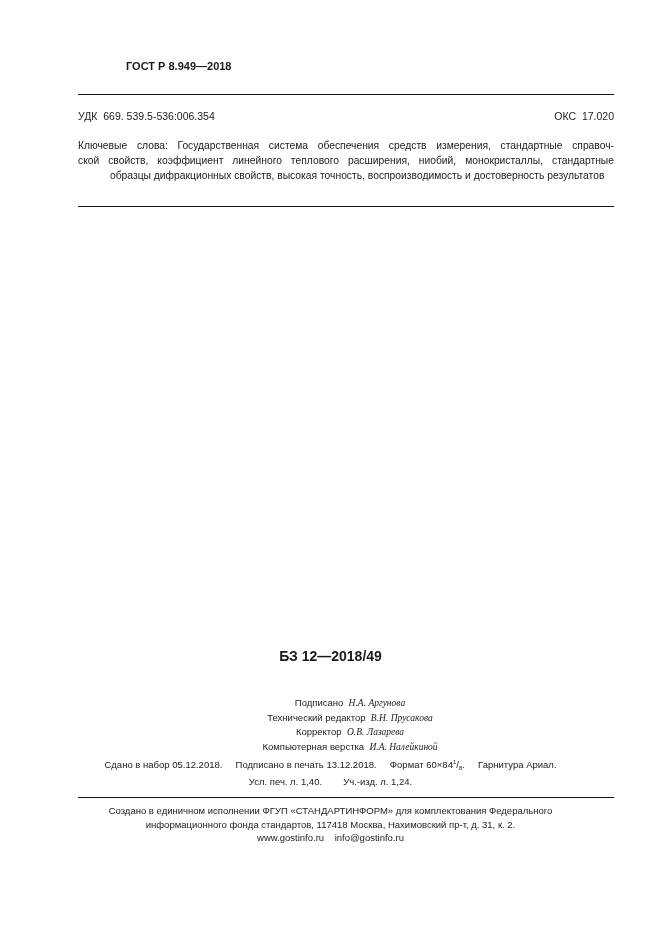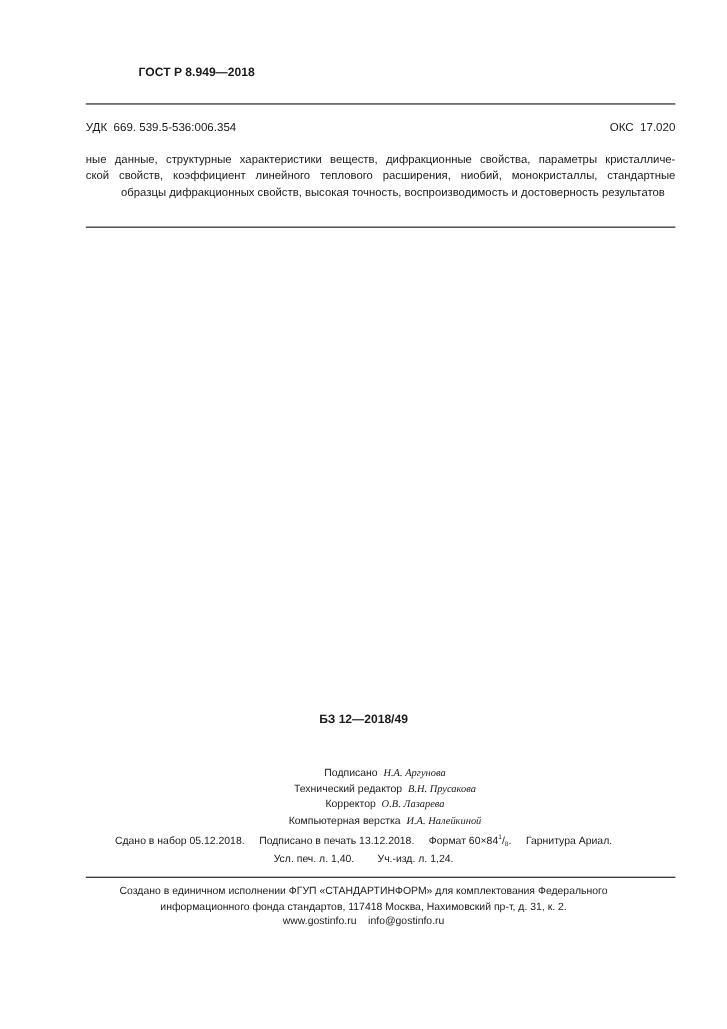--- a/index.html
+++ b/index.html
@@ -12,21 +12,21 @@
     .rule { position: absolute; left: 78px; width: 536px; height: 1px; background: #111; }
     .std-code { left: 78px; top: 60px; font-size: 11px; font-weight: bold; margin-left: 48px; }
     .udk { left: 78px; top: 110px; font-size: 10.5px; }
     .oks { right: 47px; top: 110px; font-size: 10.5px; text-align: right; }
     .keywords {
       left: 78px; top: 138px; width: 536px; font-size: 10.3px; line-height: 15px;
       text-align: justify; text-align-last: left;
     }
     .keywords .ln { display: block; text-align: justify; text-align-last: justify; white-space: nowrap; }
     .keywords .ln.last { text-align-last: left; margin-left: 32px; }
-    .bz { left: 0; width: 661px; top: 648px; text-align: center; font-size: 11px; font-weight: bold; }
+    .bz { left: 0; width: 661px; top: 648px; text-align: center; font-size: 14px; font-weight: bold; }
     .credits { left: 0; width: 700px; top: 696px; font-size: 9.5px; line-height: 13.5px; text-align: center; }
     .credits .row { display: block; }
     .credits i { font-style: italic; font-family: Liberation Serif, serif; }
     .pub { left: 0; width: 661px; top: 756px; font-size: 9.5px; line-height: 13px; text-align: center; }
     .pub .row { display: block; white-space: pre; }
     .pub sup { font-size: 6px; vertical-align: 4px; }
     .pub sub { font-size: 6px; vertical-align: -2px; }
     .footer { left: 0; width: 661px; top: 804px; font-size: 9.5px; line-height: 13.5px; text-align: center; }
     .footer .row { display: block; white-space: pre; }
   </style>
@@ -34,21 +34,21 @@
 <body>
 
 <div class="abs std-code">ГОСТ Р 8.949—2018</div>
 
 <div class="rule" style="top:94px;"></div>
 
 <div class="abs udk" style="white-space:pre;text-align:right;">УДК  669. 539.5-536:006.354</div>
 <div class="abs oks" style="white-space:pre;">ОКС  17.020</div>
 
 <div class="abs keywords">
-  <span class="ln">ные данные, структурные характеристики веществ, дифракционные свойства, параметры кристалличе-</span>
+  <span class="ln">Ключевые слова: Государственная система обеспечения средств измерения, стандартные справоч-</span>
   <span class="ln">ской свойств, коэффициент линейного теплового расширения, ниобий, монокристаллы, стандартные</span>
   <span class="ln last">образцы дифракционных свойств, высокая точность, воспроизводимость и достоверность результатов</span>
 </div>
 
 <div class="rule" style="top:206px;"></div>
 
 <div class="abs bz">БЗ 12—2018/49</div>
 
 <div class="abs credits">
   <span class="row">

